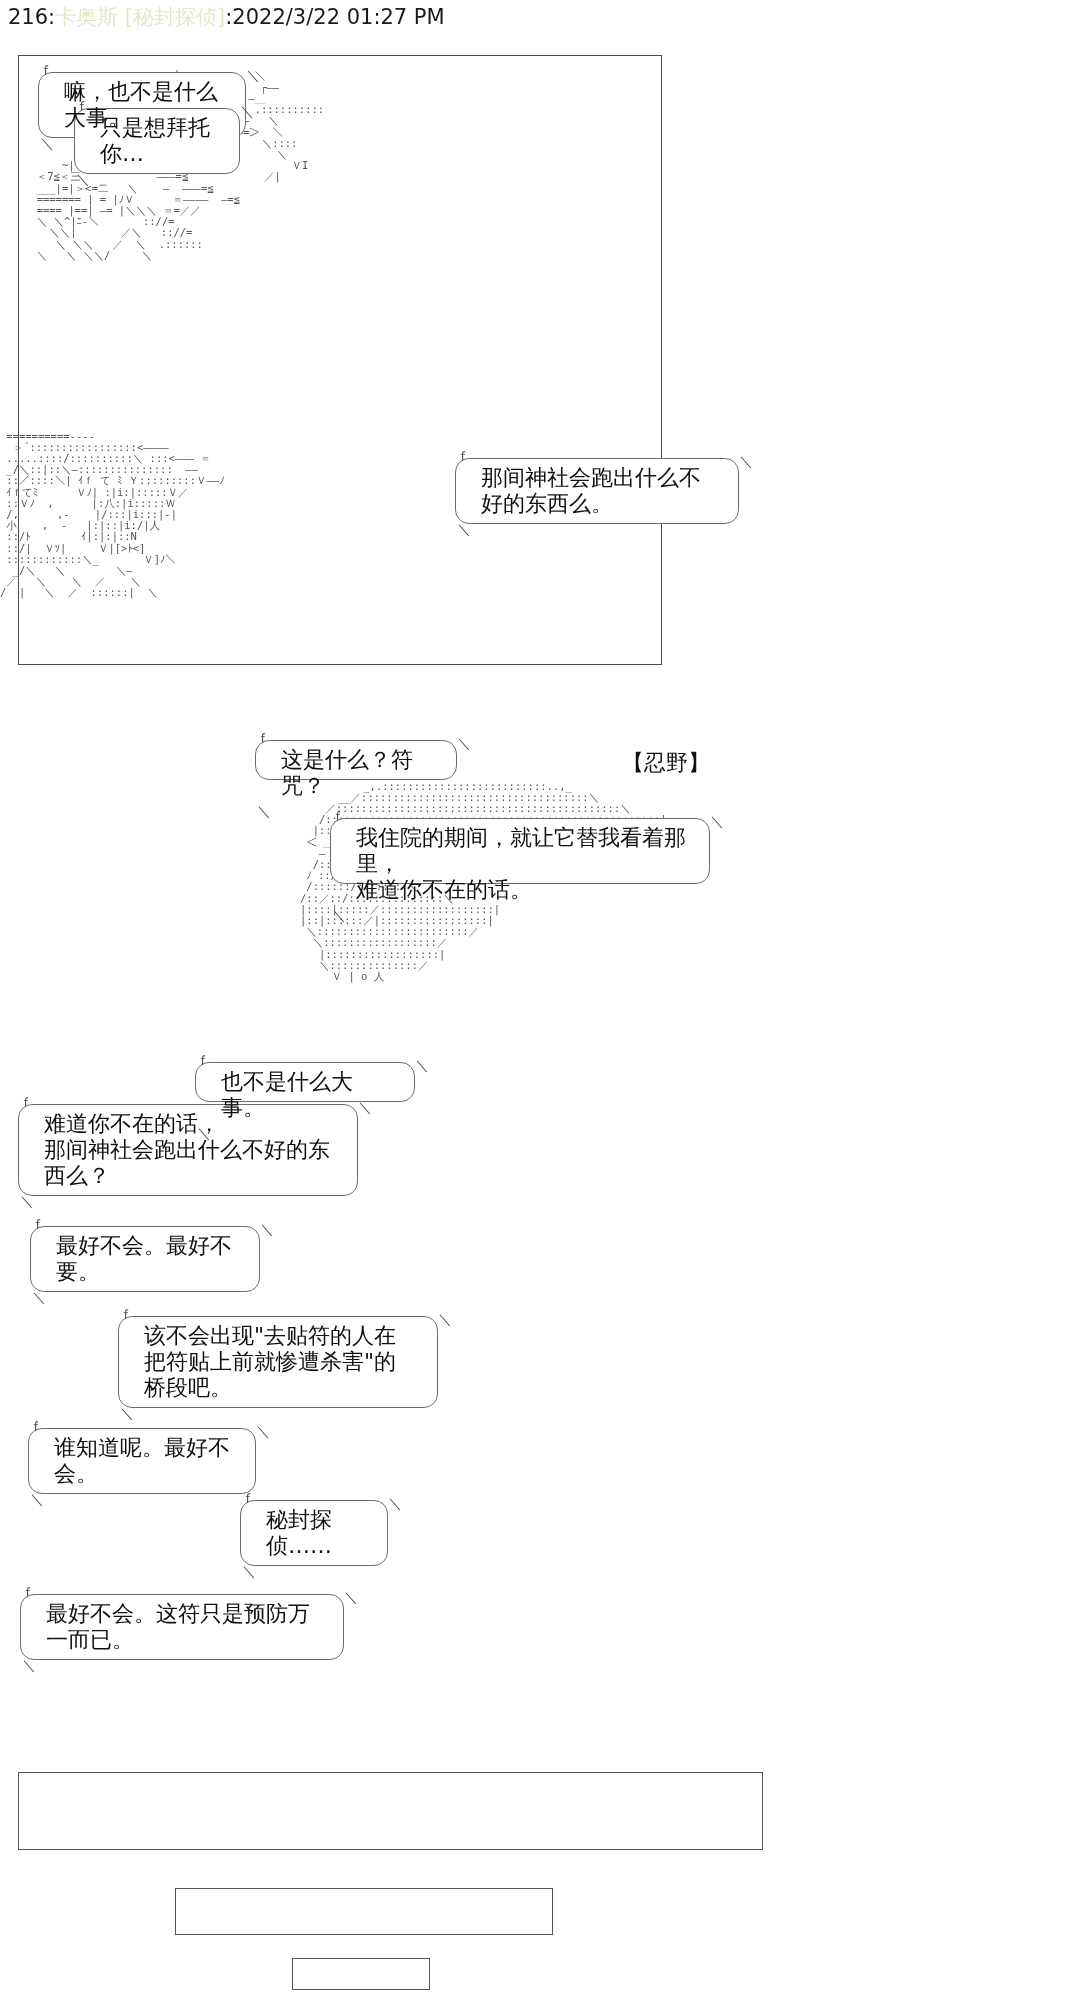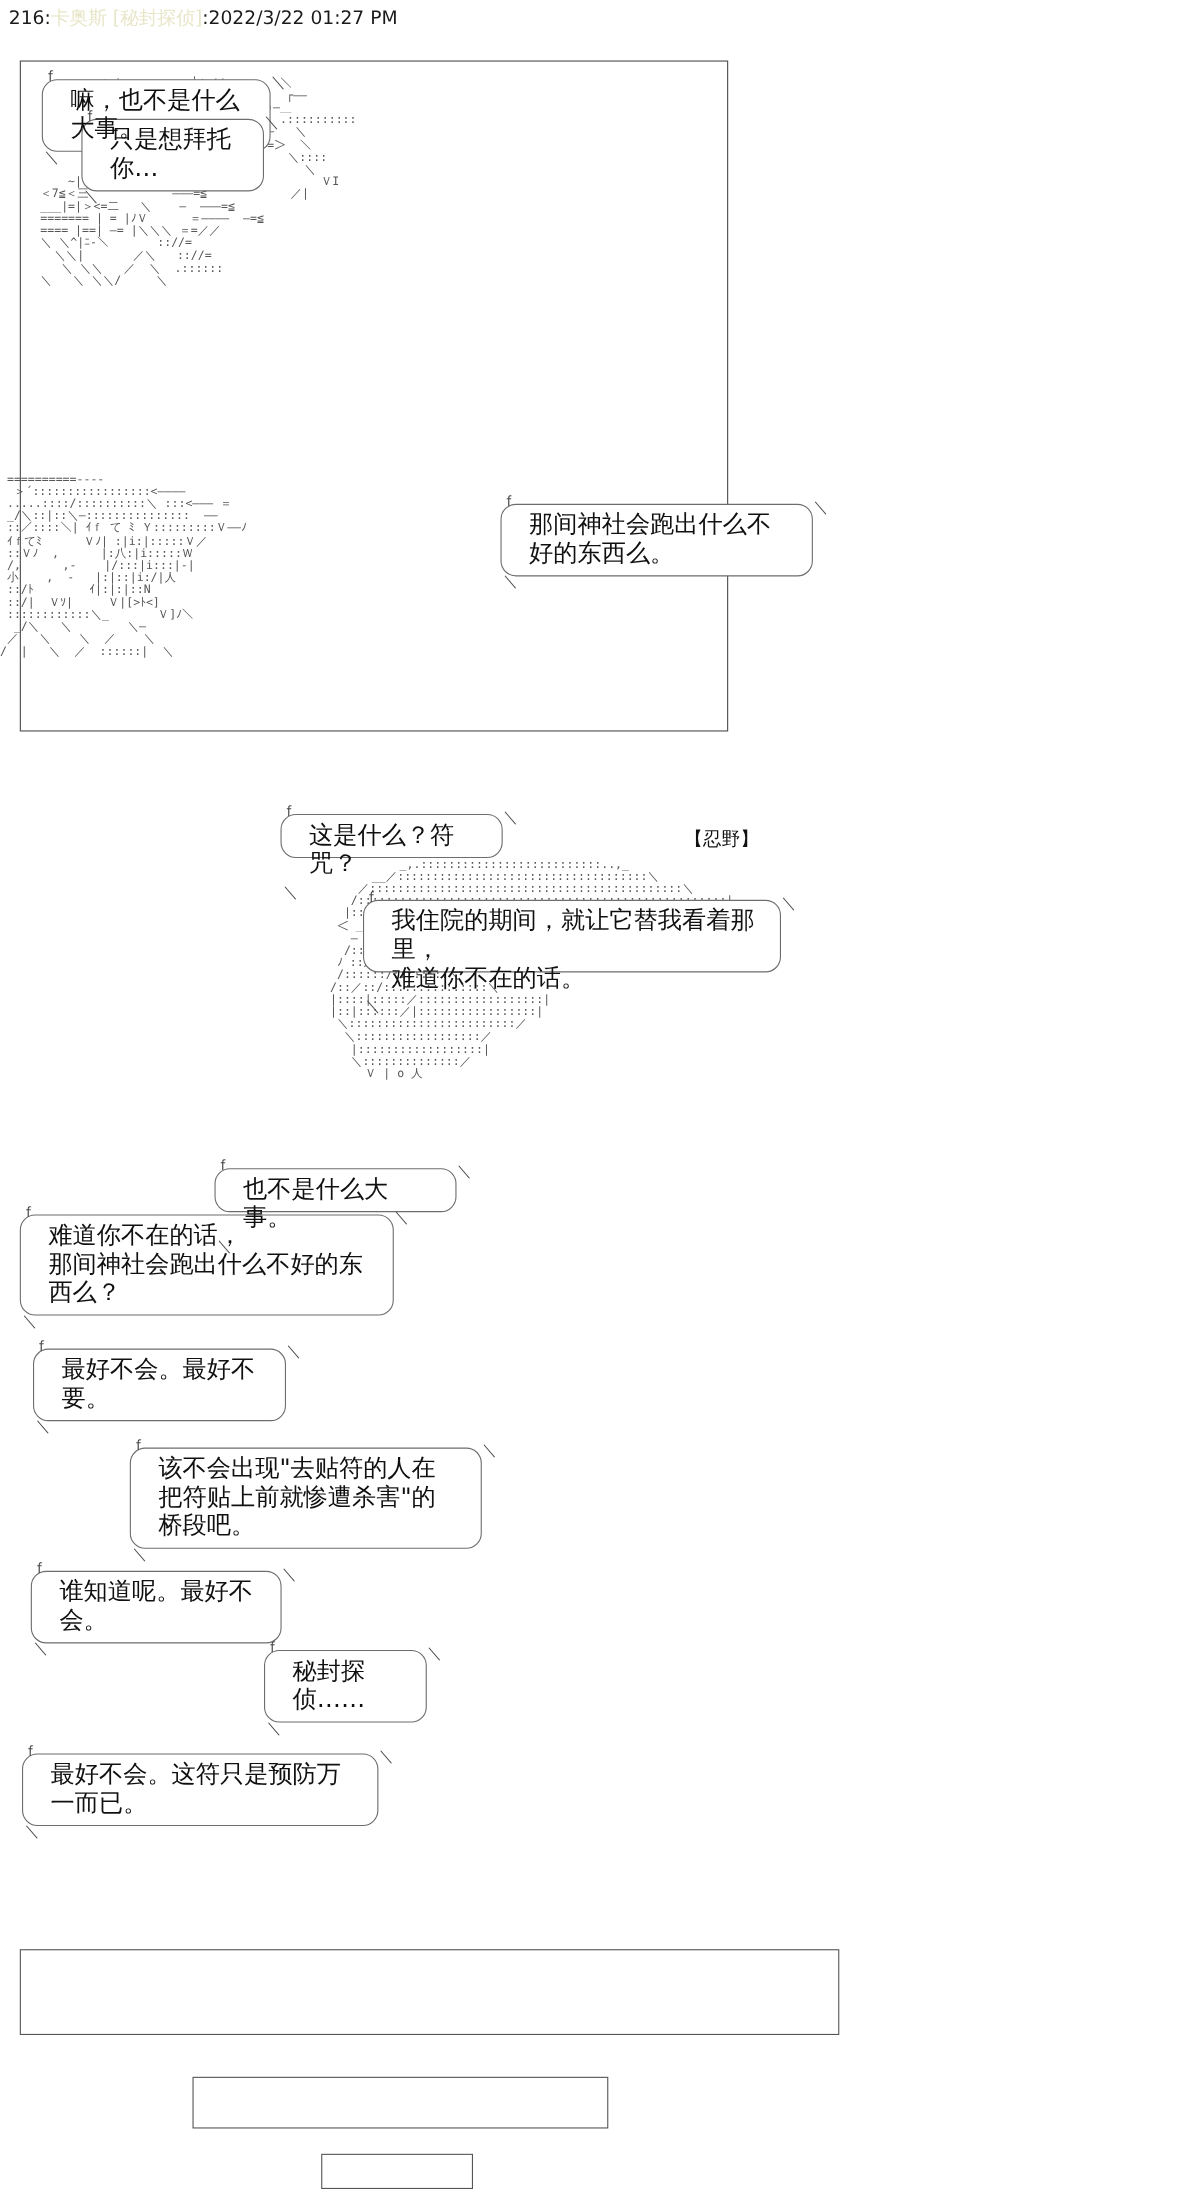--- a/index.html
+++ b/index.html
@@ -13,21 +13,21 @@
     position: relative;
     font-family: "DejaVu Sans", "Liberation Sans", sans-serif;
     overflow: hidden;
   }
 
   
   #post-header {
     position: absolute;
     left: 8px;
     top: 6px;
-    font-size: 17px;
+    font-size: 21px;
     line-height: 22px;
     white-space: nowrap;
     color: #1a1a1a;
     letter-spacing: 0px;
   }
   #post-header .num { color: #1a1a1a; }
   #post-header .author { color: #e8e6c8; }
   #post-header .date { color: #1a1a1a; }
 
   
@@ -107,21 +107,21 @@
   #b9 { left: 118px; top: 1316px; width: 320px; }
   #b10{ left: 28px;  top: 1428px; width: 228px; }
   #b11{ left: 240px; top: 1500px; width: 148px; }
   #b12{ left: 20px;  top: 1594px; width: 324px; }
 
   
   #name-tag {
     position: absolute;
     left: 622px;
     top: 753px;
-    font-size: 17px;
+    font-size: 22px;
     line-height: 20px;
     color: #111111;
     font-family: "DejaVu Sans", "Liberation Sans", sans-serif;
     white-space: nowrap;
   }
 
   
   .empty-box {
     position: absolute;
     border: 1px solid #555555;

